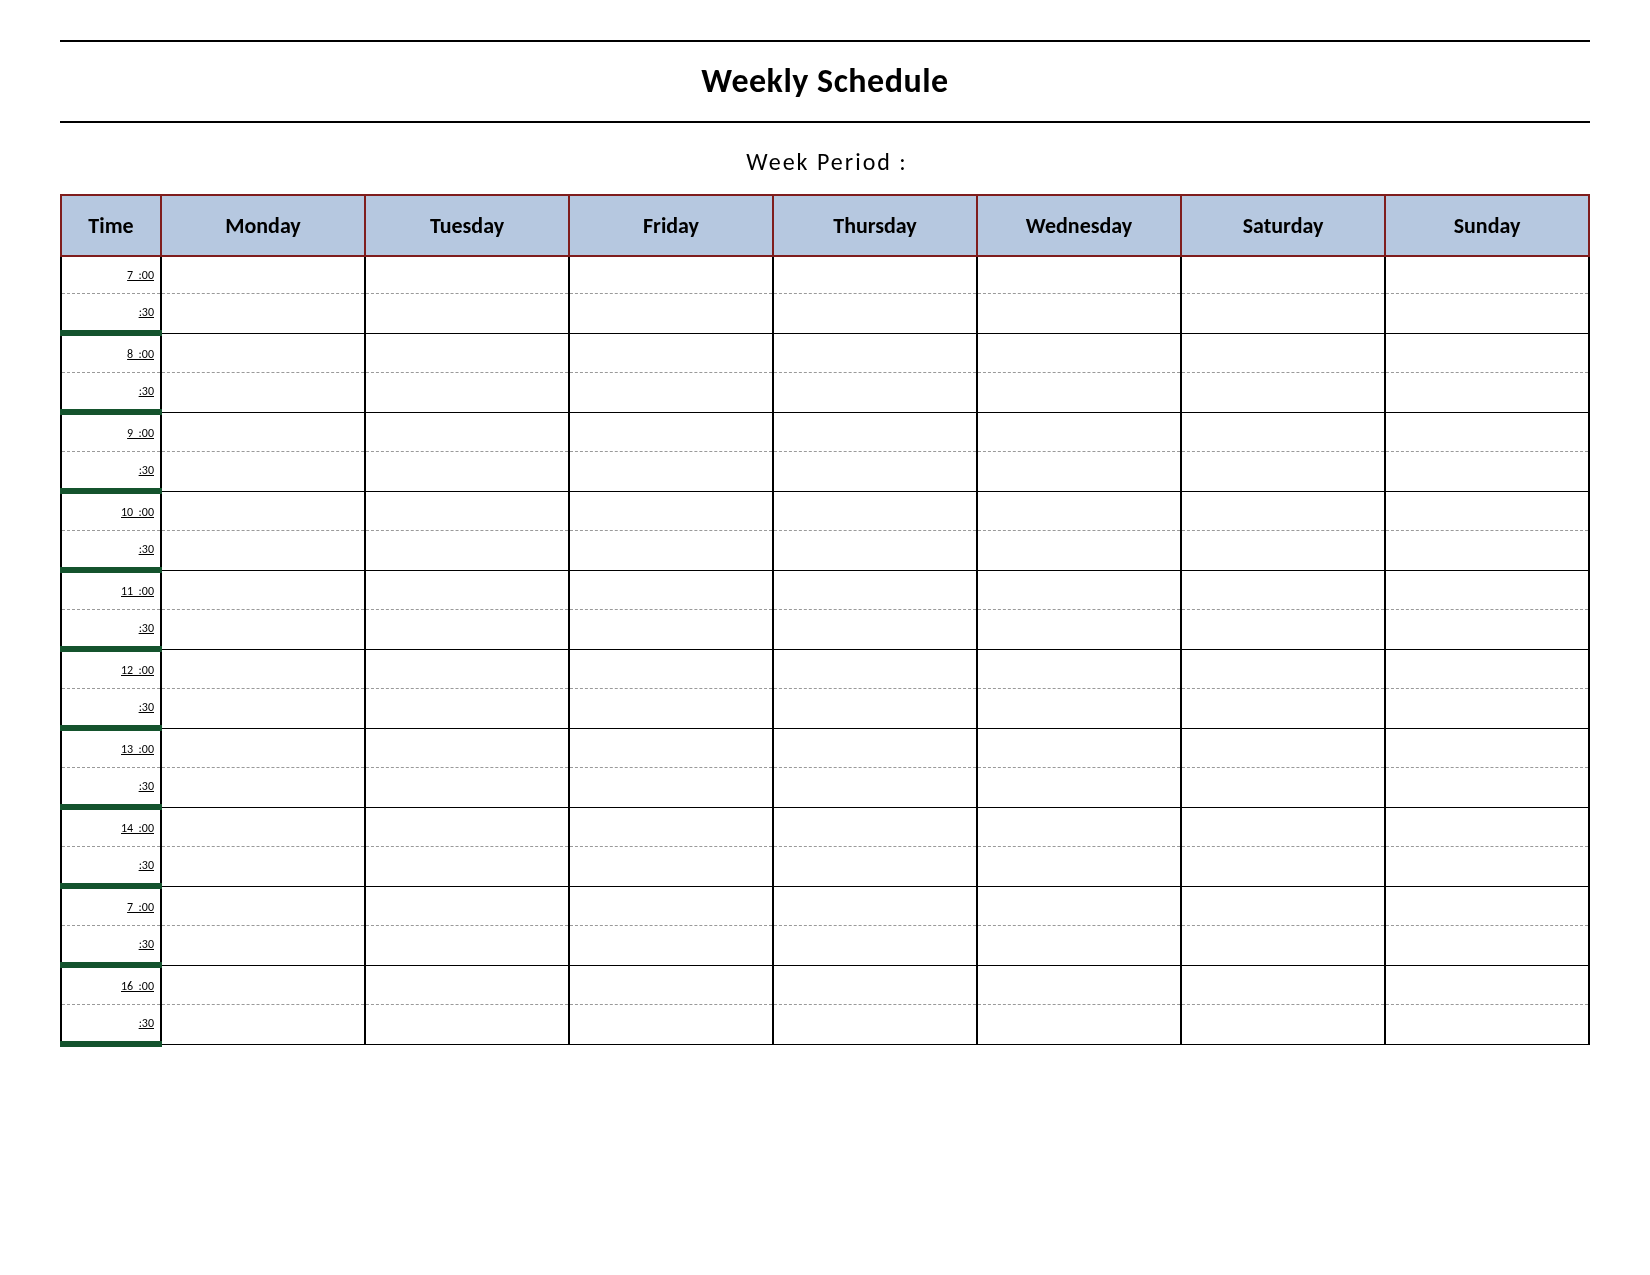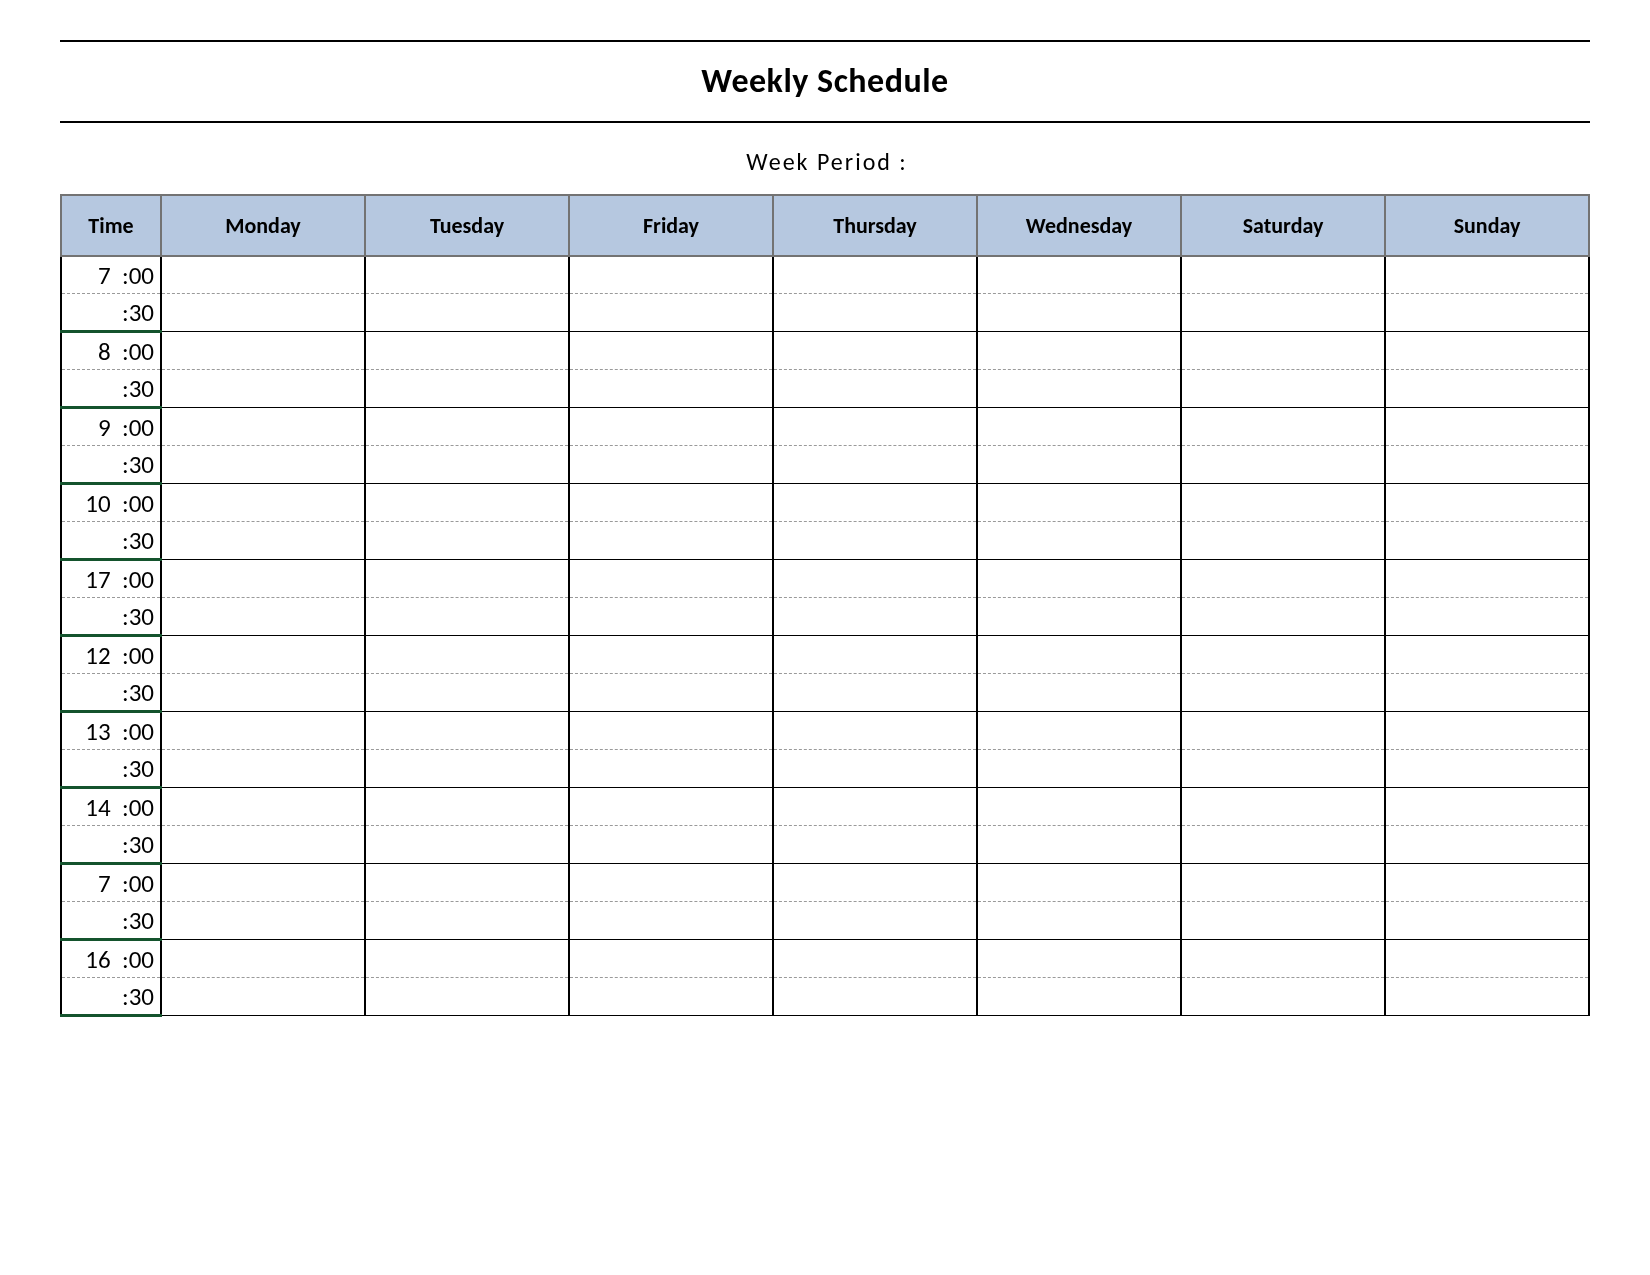--- a/index.html
+++ b/index.html
@@ -36,35 +36,36 @@
     border-collapse: collapse;
     width: 100%;
     table-layout: fixed;
   }
   table.schedule th.time-col { width: 86px; }
   table.schedule th {
     background: #b6c8e0;
     font-size: 22px;
     font-weight: 700;
     padding: 16px 6px;
-    border: 2px solid #737373;
+    border: 2px solid #7f1d1d;
   }
   
   td.time-cell {
     border-left: 2px solid #000;
     border-right: 2px solid #000;
     border-bottom: 1px dashed #9a9a9a;
-    font-size: 25px;
+    font-size: 12px;
     height: 36px;
     text-align: right;
     padding: 0 6px 0 4px;
     white-space: pre; 
+    text-decoration: underline;
   }
   td.time-cell.hour-end {
-    border-bottom: 3px solid #14532d;
+    border-bottom: 6px solid #14532d;
   }
   
   td.day-cell {
     border-right: 2px solid #000;
     border-bottom: 1px dashed #9a9a9a;
     height: 36px;
     padding: 0 6px;
     font-size: 18px;
   }
   td.day-cell.hour-end {
@@ -175,21 +176,21 @@
           <td class="time-cell hour-end">:30</td>
           <td class="day-cell hour-end"></td>
           <td class="day-cell hour-end"></td>
           <td class="day-cell hour-end"></td>
           <td class="day-cell hour-end"></td>
           <td class="day-cell hour-end"></td>
           <td class="day-cell hour-end"></td>
           <td class="day-cell hour-end"></td>
         </tr>
         <tr>
-          <td class="time-cell">17  :00</td>
+          <td class="time-cell">11  :00</td>
           <td class="day-cell"></td>
           <td class="day-cell"></td>
           <td class="day-cell"></td>
           <td class="day-cell"></td>
           <td class="day-cell"></td>
           <td class="day-cell"></td>
           <td class="day-cell"></td>
         </tr>
         <tr>
           <td class="time-cell hour-end">:30</td>

